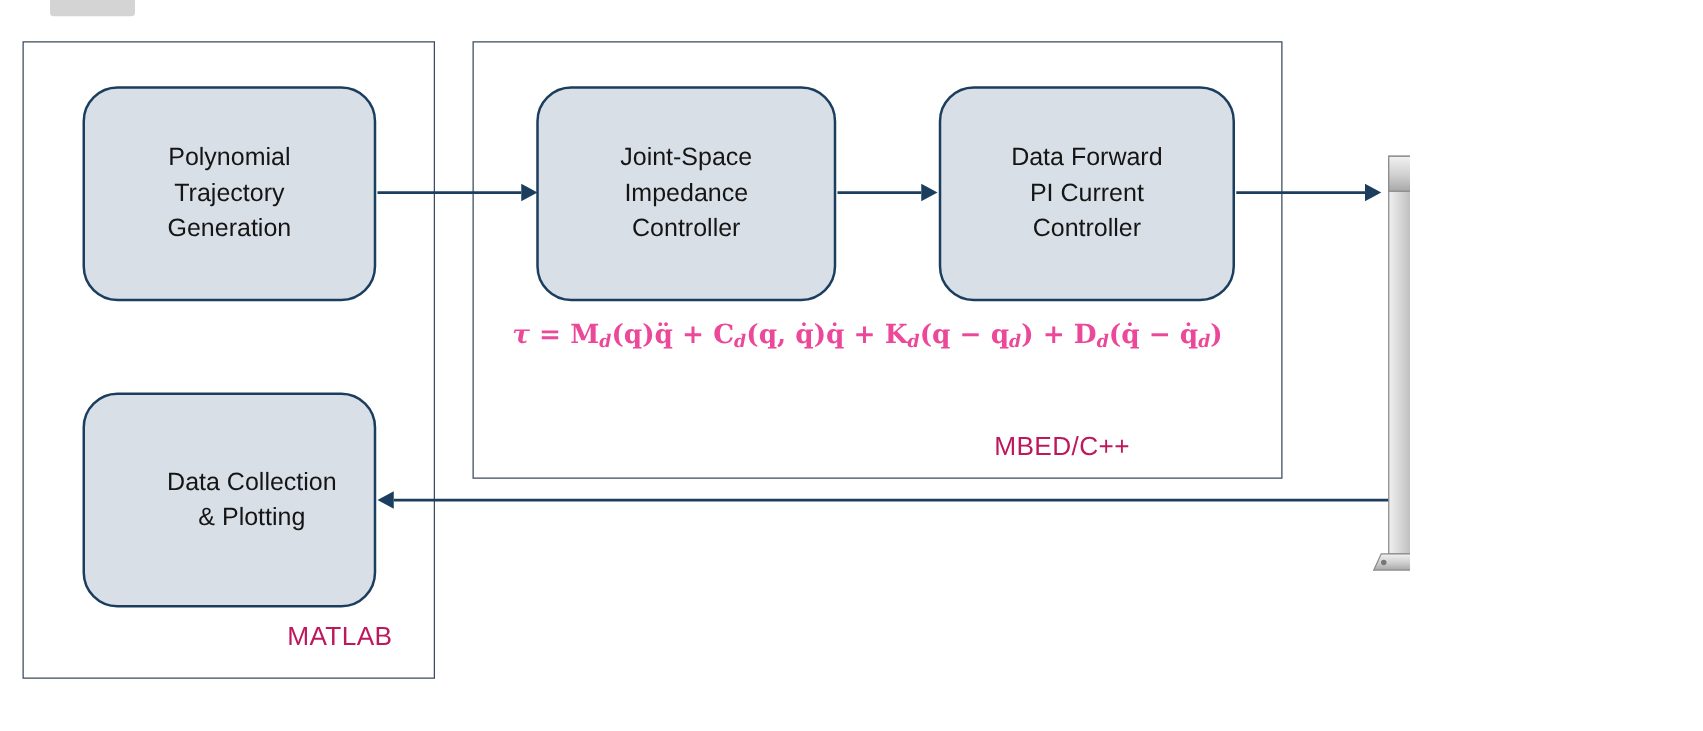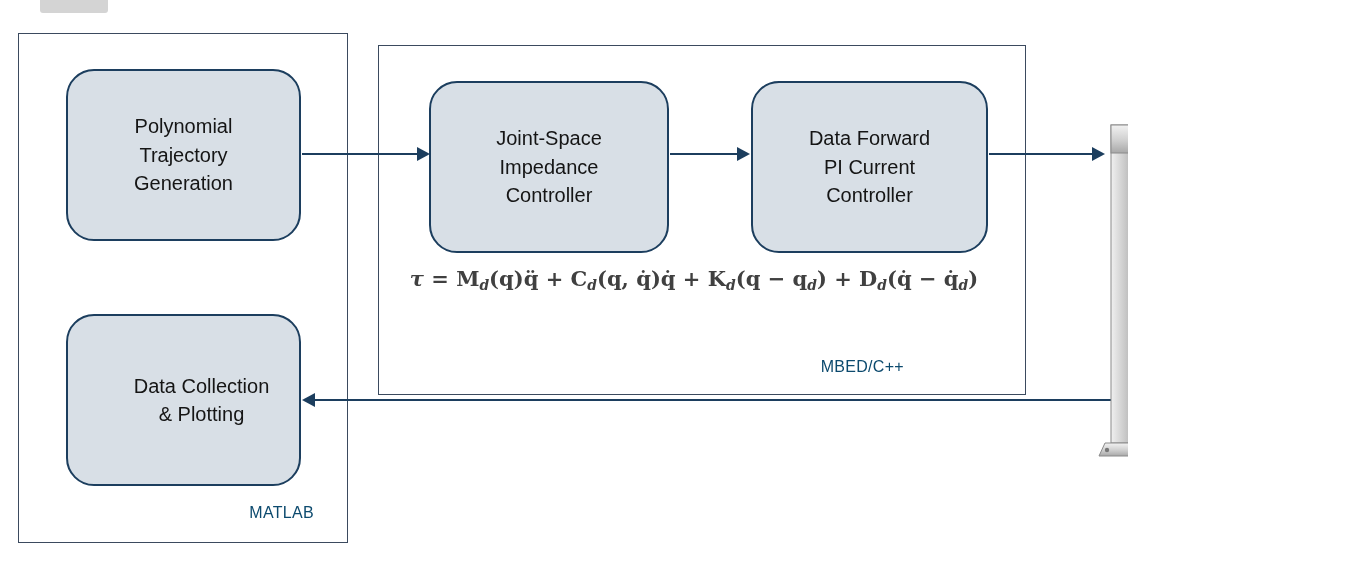--- a/index.html
+++ b/index.html
@@ -6,37 +6,37 @@
   html,body { background:#ffffff; }
   body { font-family:"Liberation Sans", sans-serif; color:#111; }
 
   .canvas { position:relative; width:1128px; height:585px; background:#fff; overflow:hidden; }
 
   .ui-fragment { position:absolute; left:40px; top:0; width:68px; height:13px;
                  background:#d4d4d4; border-radius:0 0 3px 3px; }
 
   .container { position:absolute; background:#fff; border:1.5px solid #3b4a5e; }
   .container-matlab { left:18px; top:33px; width:330px; height:510px; }
-  .container-mbed   { left:378px; top:33px; width:648px; height:350px;margin-top:12px; }
+  .container-mbed   { left:378px; top:33px; width:648px; height:350px; }
 
   .block { position:absolute; background:#d8dfe6; border:2px solid #1c3e5e; border-radius:28px;
            display:flex; align-items:center; justify-content:center; text-align:center;
            font-size:20px; line-height:1.42; color:#151515; white-space:pre-line; }
 
   .block-poly { left:47px; top:35px;  width:235px; height:172px; }
   .block-data { left:47px; top:280px; width:235px; height:172px;padding-left:36px; }
   .block-jsic { left:50px; top:35px;  width:240px; height:172px; }
   .block-ffpi { left:372px; top:35px; width:237px; height:172px; }
 
-  .container-label { position:absolute; font-size:16px; color:#0c4a6e; letter-spacing:0.3px; }
+  .container-label { position:absolute; font-size:21px; color:#be185d; letter-spacing:0.3px; }
   .label-matlab { right:33px; bottom:20px; }
   .label-mbed   { right:121px; top:312px; }
 
   .equation { position:absolute; left:0; right:16px; top:220px; text-align:center;
-              font-family:"DejaVu Serif", serif; font-weight:700; font-size:21px; color:#404040; }
+              font-family:"DejaVu Serif", serif; font-weight:700; font-size:21px; color:#ec4899; }
   .equation .sub { font-size:0.66em; font-style:italic; vertical-align:-0.28em; }
   .equation .it  { font-style:italic; }
 
   .arrows { position:absolute; left:0; top:0; width:1362px; height:585px; pointer-events:none; }
   .arrows line    { stroke:#1c3e5e; stroke-width:2.2; }
   .arrows polygon { fill:#1c3e5e; }
 
   .robot { position:absolute; left:1095px; top:115px; width:270px; height:430px; }
 </style>
 </head>

